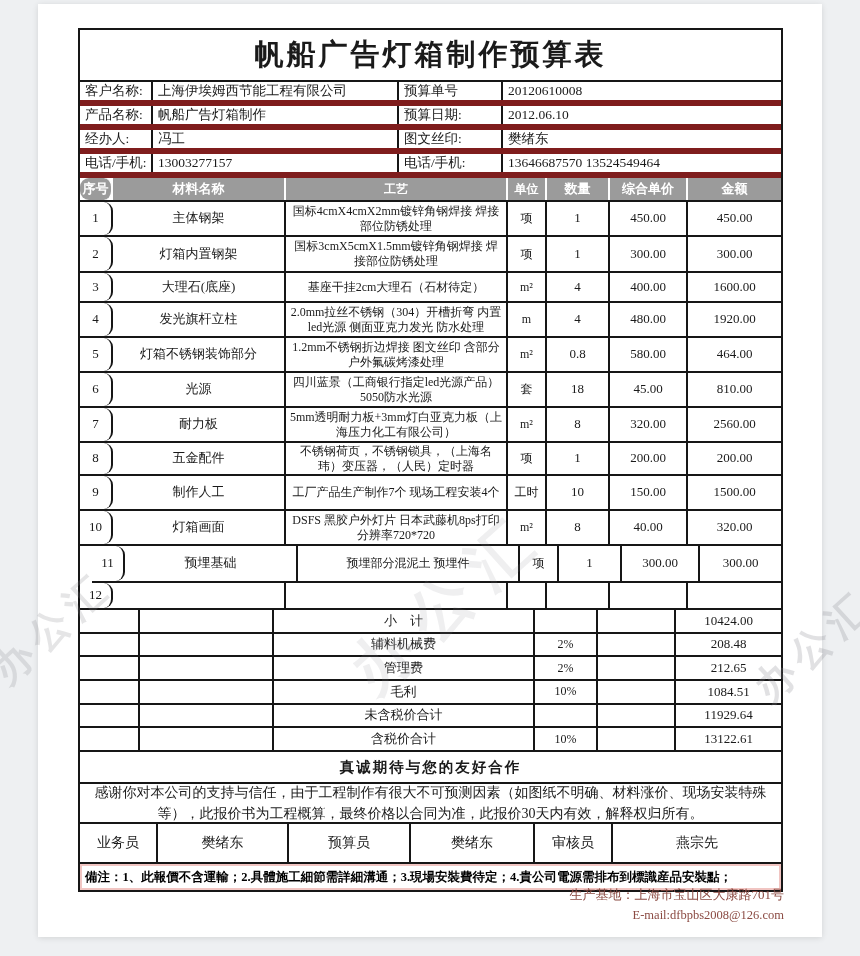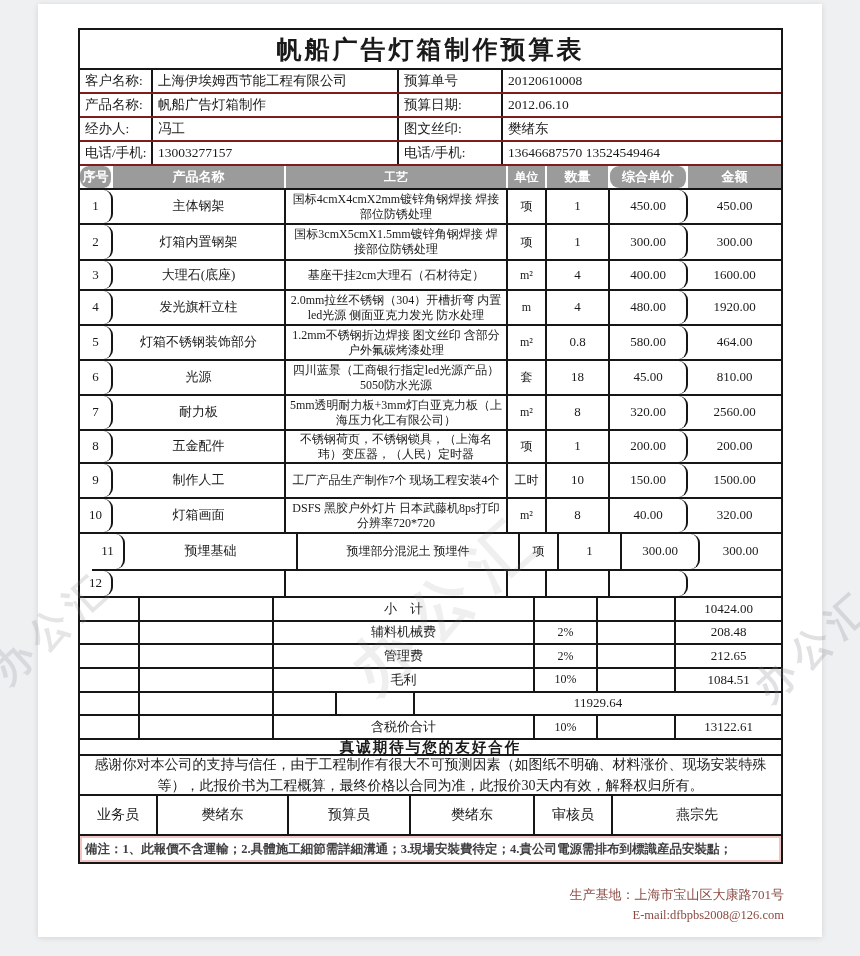--- a/index.html
+++ b/index.html
@@ -17,49 +17,49 @@
     position:absolute;left:40px;top:24px;width:705px;
     border:2px solid #161616;box-sizing:border-box;background:#fff;
   }
   .row{display:flex;border-bottom:2px solid #161616;box-sizing:border-box;align-items:stretch;}
   .cell{
     border-right:2px solid #161616;box-sizing:border-box;
     display:flex;align-items:center;justify-content:center;
     text-align:center;font-size:13px;line-height:1.25;overflow:hidden;
   }
   .row .cell:last-child{border-right:none;}
-  .title-row{height:40px;display:flex;align-items:center;justify-content:center;
-    font-size:25px;font-weight:700;letter-spacing:3px;border-bottom:2px solid #161616;box-sizing:border-box;}
+  .title-row{height:52px;display:flex;align-items:center;justify-content:center;
+    font-size:29px;font-weight:700;letter-spacing:3px;border-bottom:2px solid #161616;box-sizing:border-box;}
   
-  .info-row{display:flex;height:24px;border-bottom:2px solid #7f1d1d;box-sizing:border-box;justify-content:flex-end;}
+  .info-row{display:flex;height:24px;border-bottom:6px solid #7f1d1d;box-sizing:border-box;justify-content:flex-end;}
   .info-cell{border-right:2px solid #161616;box-sizing:border-box;display:flex;align-items:center;
     font-size:13.5px;padding:0 0 0 5px;overflow:hidden;white-space:nowrap;}
   .info-row .info-cell:last-child{border-right:none;}
   .l1{width:73px;}.v1{width:246px;}.l2{width:104px;}.v2{flex:1;}
   
   .c0{width:33px;border-radius:9px;}.c1{width:173px;}.c2{width:222px;font-size:12px;padding:10px 3px;}
-  .c3{width:39px;font-size:12px;}.c4{width:63px;}.c5{width:78px;border-radius:9px;}.c6{flex:1;}
+  .c3{width:39px;font-size:12px;}.c4{width:63px;}.c5{width:78px;}.c6{flex:1;}
   .hdr{height:24px;}
   .th{background:#9b9b9b;color:#ffffff;font-weight:700;border-right-color:#fdfdfd;padding:0;}
   .hdr .th:last-child{border-right:none;}
   
   .s0{width:21px;margin-top:36px;}.s1{width:39px;}.s2{width:134px;}.s3{width:261px;}
   .s4{width:63px;font-size:12px;}.s5{width:78px;}.s6{flex:1;}
   .sum-row{height:23.7px;}
-  .coop-row{height:16px;display:flex;align-items:center;justify-content:center;
+  .coop-row{height:32px;display:flex;align-items:center;justify-content:center;
     font-weight:800;font-size:14.5px;letter-spacing:2px;border-bottom:2px solid #161616;box-sizing:border-box;}
   .disc-row{height:40px;display:flex;align-items:center;justify-content:center;
     font-size:14px;line-height:1.5;text-align:center;padding:0 8px;
     border-bottom:2px solid #161616;box-sizing:border-box;}
   .sig-row{height:40px;}
   .sigc{font-size:14px;}
   .sig-l0{width:78px;}.sig-v0{width:131px;}.sig-l1{width:122px;}.sig-v1{width:124px;}
   .sig-l2{width:78px;}.sig-v2{flex:1;}
   .remark-row{height:26px;display:flex;align-items:center;box-sizing:border-box;
-    color:#404040;font-weight:700;font-size:12.5px;padding-left:5px;white-space:nowrap;
+    color:#000000;font-weight:700;font-size:12.5px;padding-left:5px;white-space:nowrap;
     box-shadow:inset 0 0 0 2px rgba(214,90,80,0.35);}
   .card-footer{position:absolute;top:882px;right:38px;text-align:right;color:#8b4a42;}
   .prod-base{font-size:13px;}
   .email-line{font-size:12.5px;margin-top:4px;}
   .watermark{
     position:absolute;z-index:5;pointer-events:none;font-weight:700;
     transform:rotate(-42deg);white-space:nowrap;
   }
   .wm-left{left:-20px;top:600px;font-size:40px;letter-spacing:8px;color:rgba(135,135,142,0.22);}
   .wm-center{left:330px;top:560px;font-size:62px;letter-spacing:16px;color:rgba(140,140,148,0.14);}
@@ -92,21 +92,21 @@
         </div>
         <div class="info-row">
           <div class="info-cell l1">电话/手机:</div>
           <div class="info-cell v1">13003277157</div>
           <div class="info-cell l2">电话/手机:</div>
           <div class="info-cell v2">13646687570 13524549464</div>
         </div>
       </div>
     <div class="row hdr" id="grid-header">
         <div class="cell c0 th">序号</div>
-        <div class="cell c1 th">产品名称</div>
+        <div class="cell c1 th">材料名称</div>
         <div class="cell c2 th">工艺</div>
         <div class="cell c3 th">单位</div>
         <div class="cell c4 th">数量</div>
         <div class="cell c5 th">综合单价</div>
         <div class="cell c6 th">金额</div>
       </div>
     <div id="grid-body">
         <div class="row" style="height: 35px;">
           <div class="cell c0">1</div>
           <div class="cell c1">主体钢架</div>
@@ -250,20 +250,21 @@
           <div class="cell s2"></div>
           <div class="cell s3">毛利</div>
           <div class="cell s4">10%</div>
           <div class="cell s5"></div>
           <div class="cell s6">1084.51</div>
         </div>
         <div class="row sum-row">
           <div class="cell s0">20</div>
           <div class="cell s1"></div>
           <div class="cell s2"></div>
+          <div class="cell s3">未含税价合计</div>
           <div class="cell s4"></div>
           <div class="cell s5"></div>
           <div class="cell s6">11929.64</div>
         </div>
         <div class="row sum-row">
           <div class="cell s0">21</div>
           <div class="cell s1"></div>
           <div class="cell s2"></div>
           <div class="cell s3">含税价合计</div>
           <div class="cell s4">10%</div>

